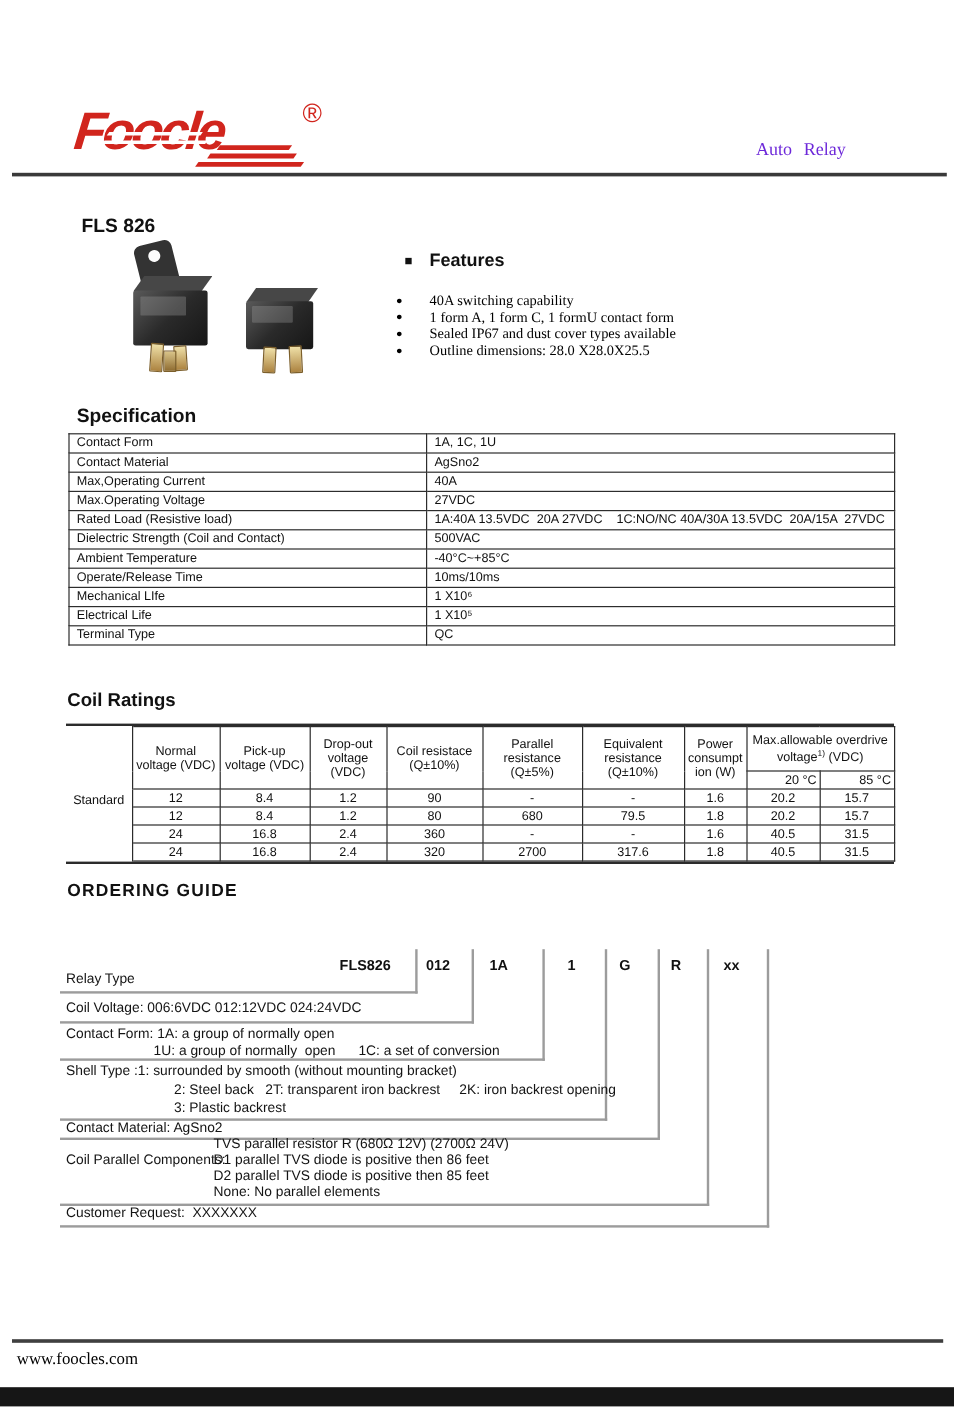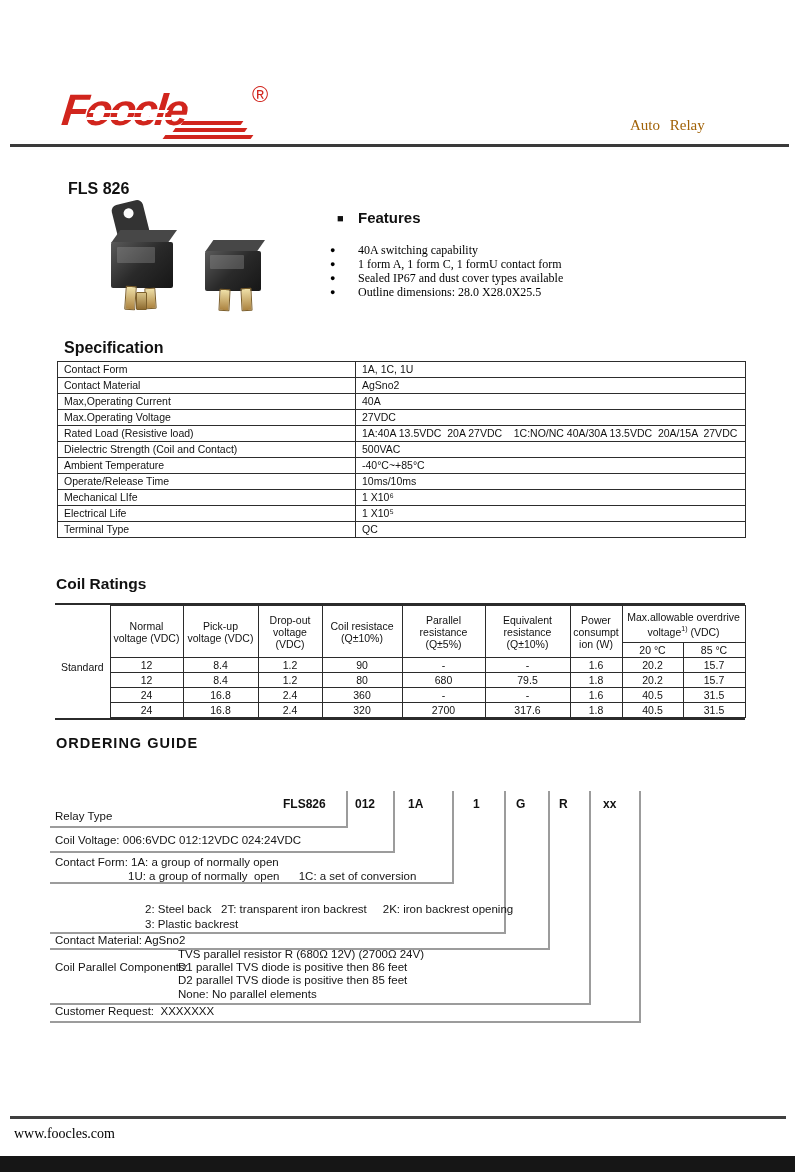--- a/index.html
+++ b/index.html
@@ -14,21 +14,21 @@
              color:#d1251d;transform:skewX(-6deg);line-height:44px;}
   .logo-slit{position:absolute;background:#fff;height:3px;}
   .slit1{left:28px;top:22px;width:78px;transform:skewX(-35deg);}
   .slit2{left:24px;top:29px;width:86px;transform:skewX(-35deg);}
   .swoosh{position:absolute;background:#d1251d;height:4px;}
   .sw1{left:120px;top:33px;width:60px;transform:skewX(-35deg);}
   .sw2{left:112px;top:40px;width:72px;transform:skewX(-35deg);}
   .sw3{left:102px;top:47px;width:88px;transform:skewX(-35deg);}
   .regmark{position:absolute;left:190px;top:-6px;color:#d1251d;font-size:22px;font-weight:400;}
   .doc-title{left:630px;top:117px;font-family:"Liberation Serif","DejaVu Serif",serif;
-             font-size:15px;word-spacing:6px;color:#a16207;}
+             font-size:15px;word-spacing:6px;color:#6d28d9;}
   .hr-top{left:10px;top:144px;width:779px;height:3px;background:#3a3a3a;}
 
   
   .model{left:68px;top:180px;font-size:16px;font-weight:700;}
   .relay-art{left:103px;top:198px;width:190px;height:125px;}
   .bracket{position:absolute;left:12px;top:4px;width:32px;height:42px;background:#333;
            border-radius:6px 6px 2px 2px;transform:rotate(-14deg);}
   .bracket-hole{position:absolute;left:11px;top:6px;width:10px;height:10px;border-radius:50%;background:#fcfcfc;}
   .rtop{position:absolute;background:#474747;clip-path:polygon(14% 0,100% 0,86% 100%,0 100%);}
   .rtop1{left:8px;top:32px;width:66px;height:13px;}
@@ -61,21 +61,21 @@
   .spec-table td{border:1px solid #2d2d2d;height:15px;line-height:15px;font-size:10.5px;
                  padding:0 0 0 6px;white-space:pre;overflow:hidden;}
 
   
   .coil-title{left:56px;top:575px;font-size:15.5px;font-weight:600;}
   .coil-wrap{left:55px;top:603px;width:690px;border-top:2px solid #2b2b2b;border-bottom:2px solid #2b2b2b;}
   .coil-table{border-collapse:collapse;table-layout:fixed;width:690px;}
   .coil-table td,.coil-table th{border:1px solid #2b2b2b;font-size:10.5px;font-weight:400;
                  text-align:center;padding:0 2px;overflow-wrap:anywhere;line-height:12px;}
   .coil-table .h1 th{height:36px;}
-  .coil-table .h2 th{height:14px;}
+  .coil-table .h2 th{height:14px;text-align:right;}
   .coil-table td.data{height:14px;line-height:14px;}
   .coil-table .side{border:none;border-right:1px solid #2b2b2b;vertical-align:top;
                     padding-top:3px;text-align:center;}
   sup{font-size:7px;}
 
   
   .og-title{left:56px;top:735px;font-size:14.5px;font-weight:700;letter-spacing:1px;}
   .og-code{position:absolute;font-size:12px;font-weight:700;top:797px;}
   .ogv{position:absolute;width:2px;background:#9c9c9c;top:791px;}
   .ogh{position:absolute;height:2px;background:#9c9c9c;left:50px;}
@@ -301,20 +301,21 @@
   <div class="ogh" style="top:882px;width:404px;"></div>
   <div class="ogh" style="top:932px;width:456px;"></div>
   <div class="ogh" style="top:948px;width:500px;"></div>
   <div class="ogh" style="top:1003px;width:541px;"></div>
   <div class="ogh" style="top:1021px;width:591px;"></div>
 
   <div class="ogl" style="left:55px;top:810px;">Relay Type</div>
   <div class="ogl" style="left:55px;top:834px;">Coil Voltage: 006:6VDC 012:12VDC 024:24VDC</div>
   <div class="ogl" style="left:55px;top:856px;">Contact Form: 1A: a group of normally open</div>
   <div class="ogl" style="left:128px;top:870px;">1U: a group of normally  open      1C: a set of conversion</div>
+  <div class="ogl" style="left:55px;top:887px;">Shell Type :1: surrounded by smooth (without mounting bracket)</div>
   <div class="ogl" style="left:145px;top:903px;">2: Steel back   2T: transparent iron backrest     2K: iron backrest opening</div>
   <div class="ogl" style="left:145px;top:918px;">3: Plastic backrest</div>
   <div class="ogl" style="left:55px;top:934px;">Contact Material: AgSno2</div>
   <div class="ogl" style="left:178px;top:948px;">TVS parallel resistor R (680Ω 12V) (2700Ω 24V)</div>
   <div class="ogl" style="left:55px;top:961px;">Coil Parallel Components:</div>
   <div class="ogl" style="left:178px;top:961px;">D1 parallel TVS diode is positive then 86 feet</div>
   <div class="ogl" style="left:178px;top:974px;">D2 parallel TVS diode is positive then 85 feet</div>
   <div class="ogl" style="left:178px;top:988px;">None: No parallel elements</div>
   <div class="ogl" style="left:55px;top:1005px;">Customer Request:  XXXXXXX</div>
 

